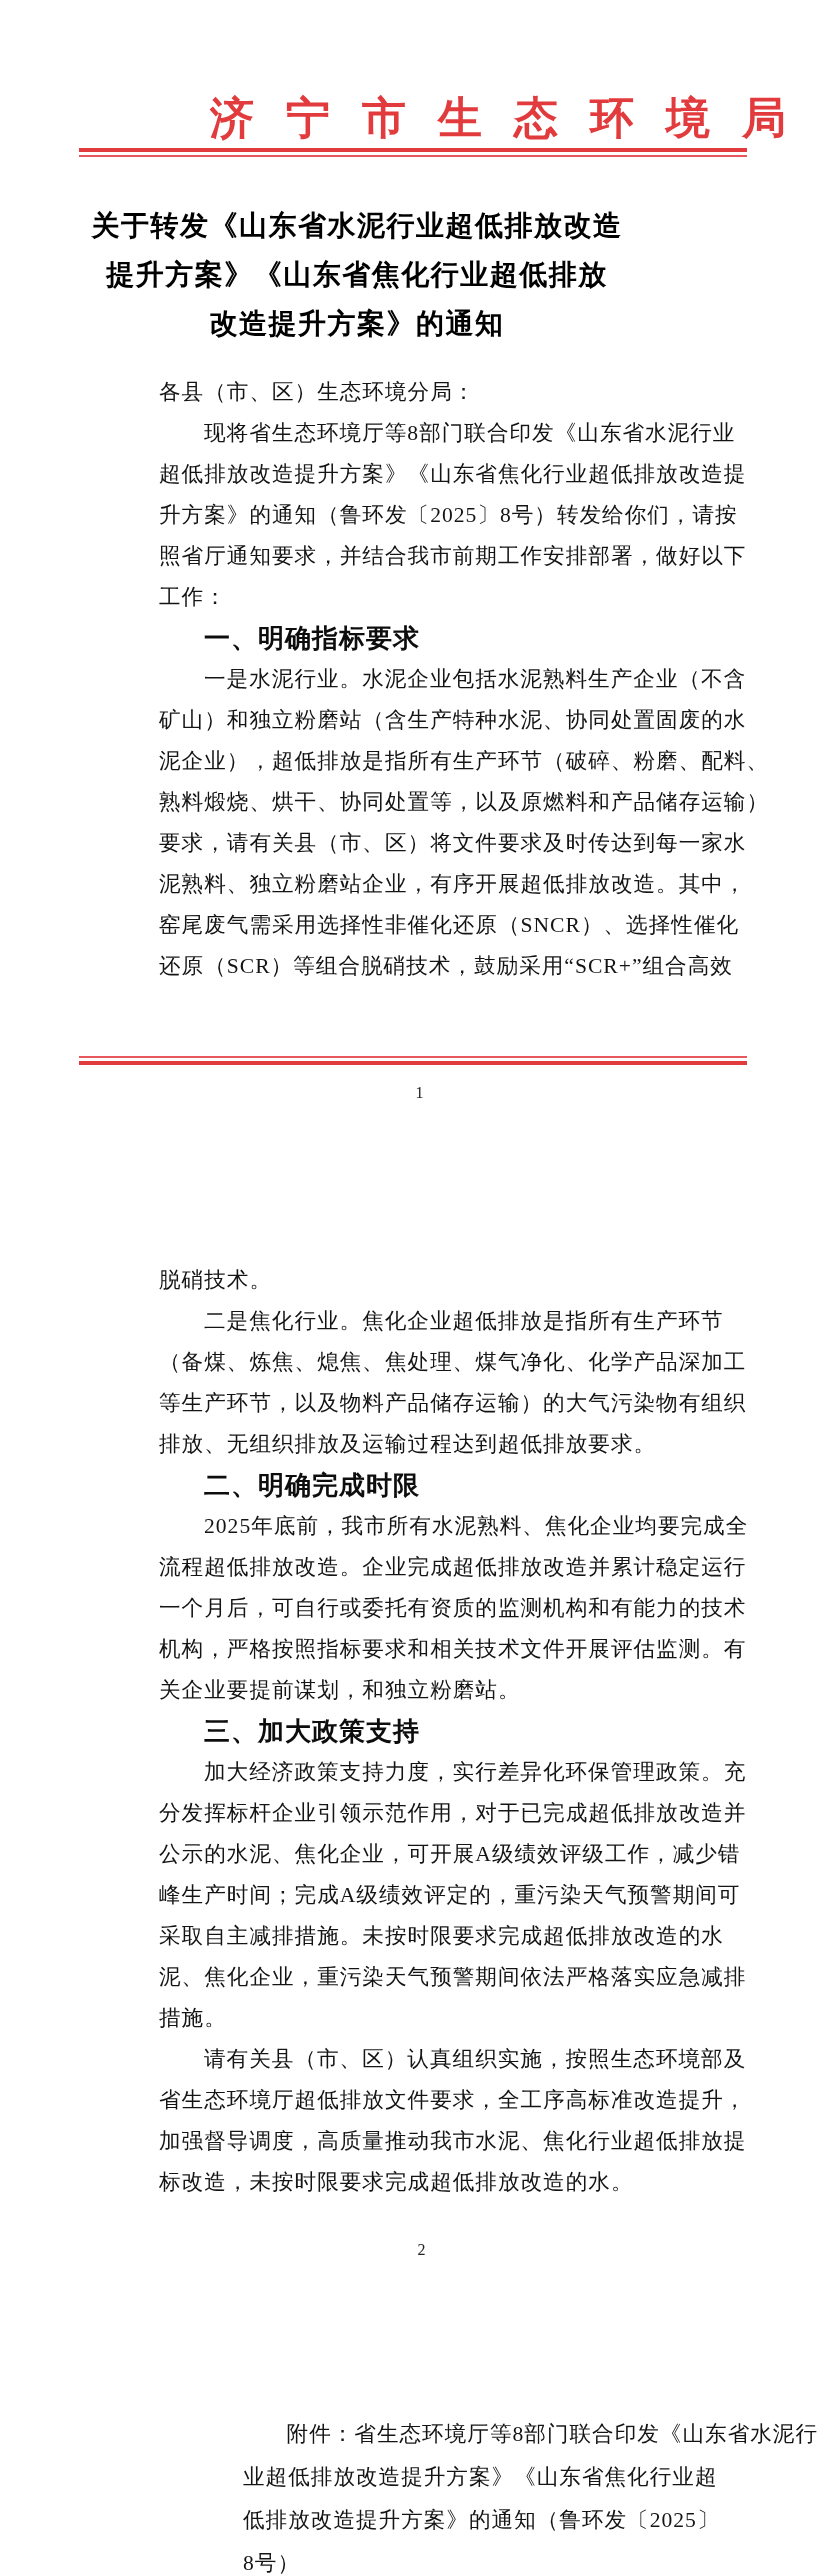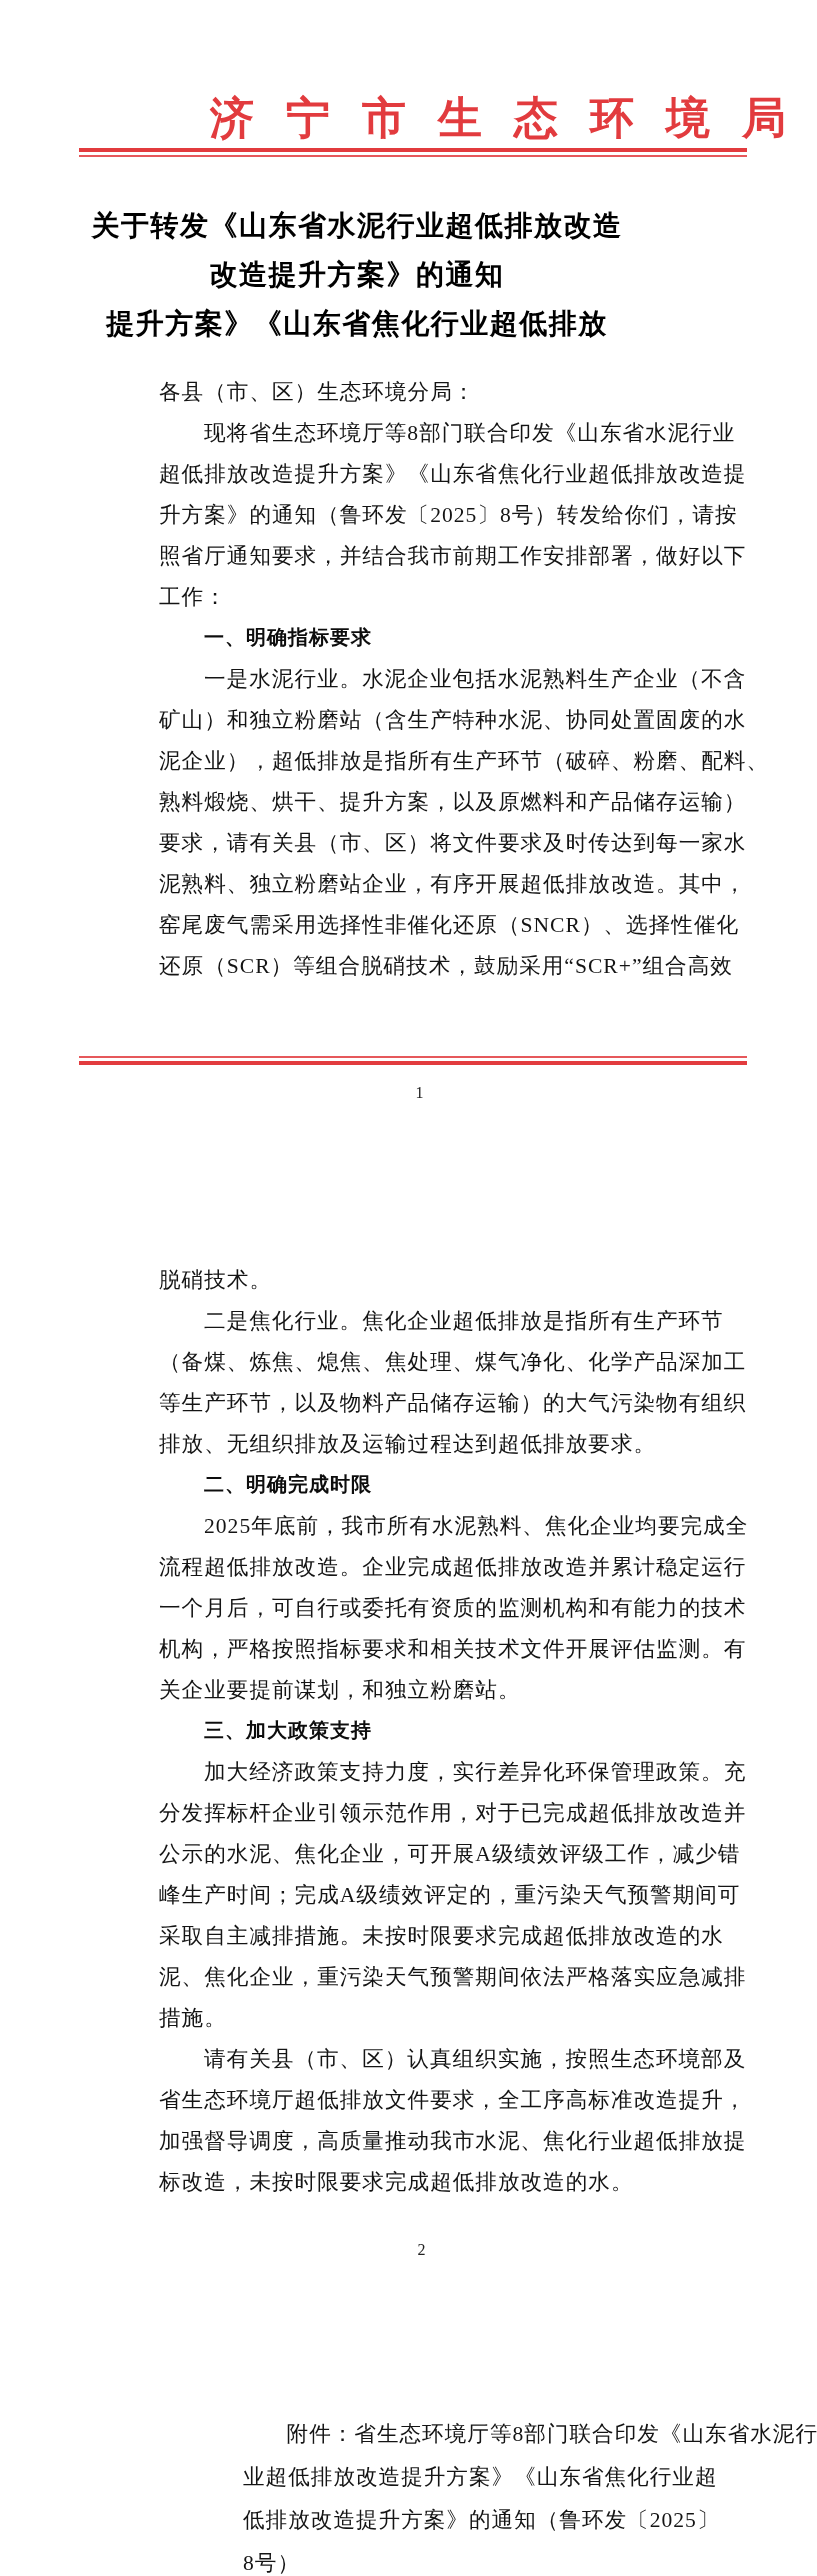--- a/index.html
+++ b/index.html
@@ -22,22 +22,22 @@
   .doc-title{
     position:absolute;top:201px;left:0;width:714px;text-align:center;
     font-size:28px;font-weight:bold;color:#000;line-height:49px;letter-spacing:1.5px;
   }
   .doc-title span{display:block;}
   
   .block{position:absolute;left:131px;width:608px;font-size:21.6px;letter-spacing:1px;}
   .block .line{height:41px;line-height:41px;white-space:nowrap;margin-left:28px;}
   .block .line.indent{padding-left:45px;}
   .block .line.heading{
-    font-family:Liberation Mono, monospace;font-weight:bold;
-    font-size:20px;color:#0d0d0d;
+    font-family:Liberation Serif, serif;font-weight:bold;
+    font-size:26px;color:#0d0d0d;
   }
   .p1{top:372px;}
   .p2{top:1260px;}
   
   .attach{position:absolute;left:0;top:2413px;width:818px;font-size:21.6px;letter-spacing:1px;}
   .attach .line{height:43px;line-height:43px;white-space:nowrap;}
   .attach .line.first{padding-left:107px;text-align:right;}
   .attach .line.cont{padding-left:243px;}
   
   .pagenum{position:absolute;width:31px;text-align:center;font-size:16px;color:#222;}
@@ -48,36 +48,36 @@
 <body>
 
 <div class="canvas">
 
   <div class="agency">济宁市生态环境局</div>
   <div class="rule rule-thick-top"></div>
   <div class="rule rule-thin-top"></div>
 
   <div class="doc-title">
     <span>关于转发《山东省水泥行业超低排放改造</span>
+    <span>提升方案》《山东省焦化行业超低排放</span>
     <span>改造提升方案》的通知</span>
-    <span>提升方案》《山东省焦化行业超低排放</span>
   </div>
 
   <div class="block p1" id="p1-lines">
       <div class="line">各县（市、区）生态环境分局：</div>
       <div class="line indent">现将省生态环境厅等8部门联合印发《山东省水泥行业</div>
       <div class="line">超低排放改造提升方案》《山东省焦化行业超低排放改造提</div>
       <div class="line">升方案》的通知（鲁环发〔2025〕8号）转发给你们，请按</div>
       <div class="line">照省厅通知要求，并结合我市前期工作安排部署，做好以下</div>
       <div class="line">工作：</div>
       <div class="line indent heading">一、明确指标要求</div>
       <div class="line indent">一是水泥行业。水泥企业包括水泥熟料生产企业（不含</div>
       <div class="line">矿山）和独立粉磨站（含生产特种水泥、协同处置固废的水</div>
       <div class="line">泥企业），超低排放是指所有生产环节（破碎、粉磨、配料、</div>
-      <div class="line">熟料煅烧、烘干、提升方案，以及原燃料和产品储存运输）</div>
+      <div class="line">熟料煅烧、烘干、协同处置等，以及原燃料和产品储存运输）</div>
       <div class="line">要求，请有关县（市、区）将文件要求及时传达到每一家水</div>
       <div class="line">泥熟料、独立粉磨站企业，有序开展超低排放改造。其中，</div>
       <div class="line">窑尾废气需采用选择性非催化还原（SNCR）、选择性催化</div>
       <div class="line">还原（SCR）等组合脱硝技术，鼓励采用“SCR+”组合高效</div>
     </div>
 
   <div class="rule rule-thin-bottom"></div>
   <div class="rule rule-thick-bottom"></div>
   <div class="pagenum pn1">1</div>
 

